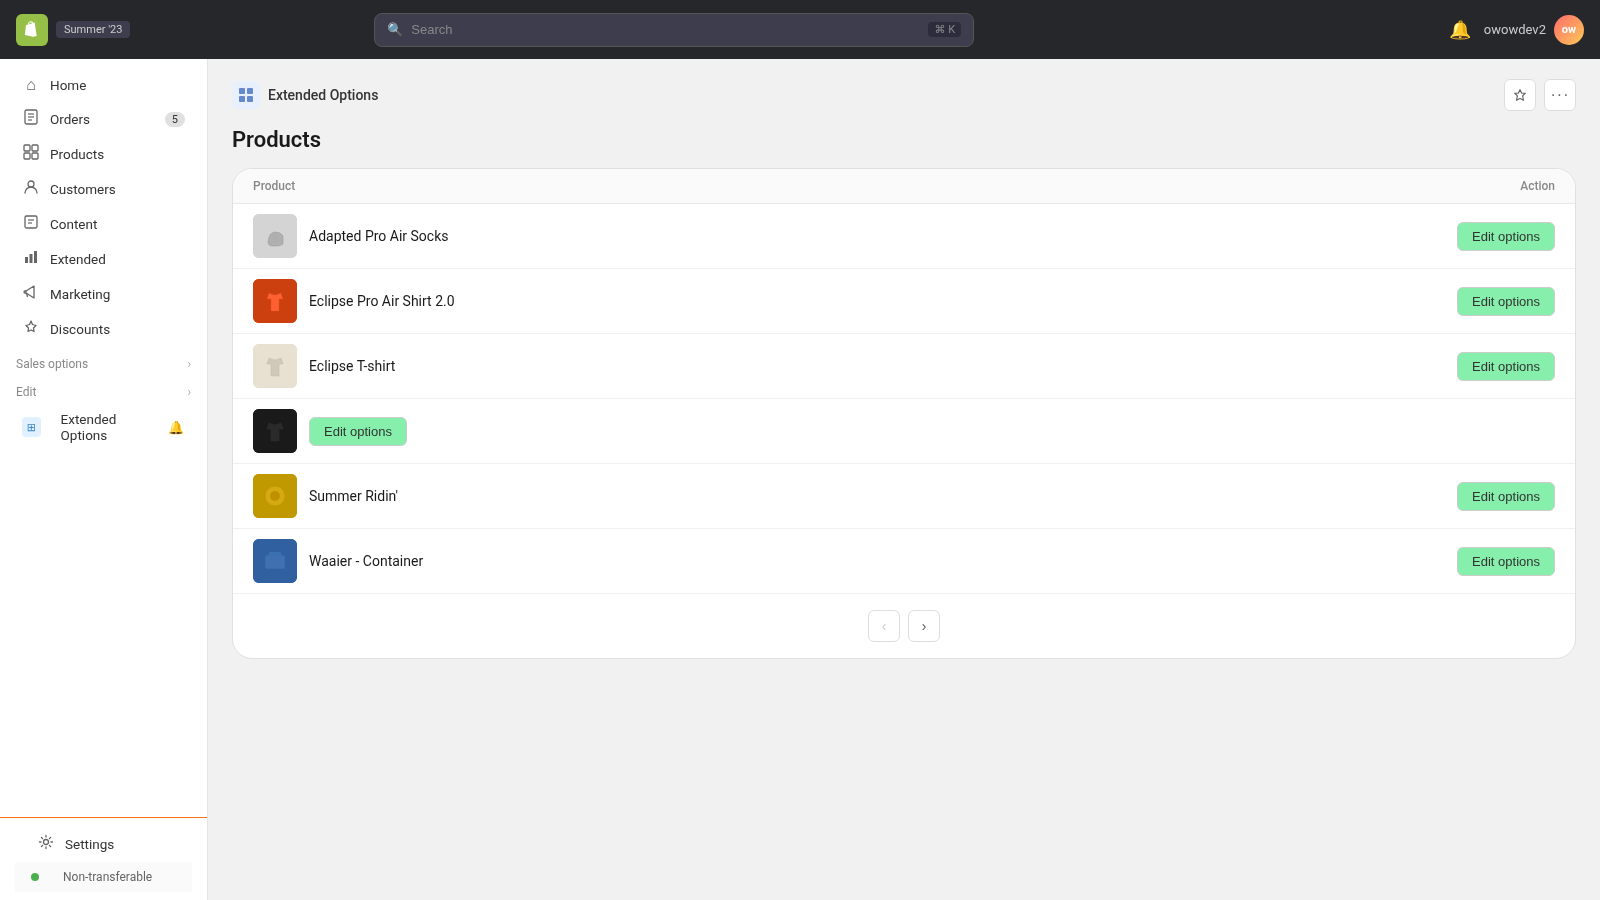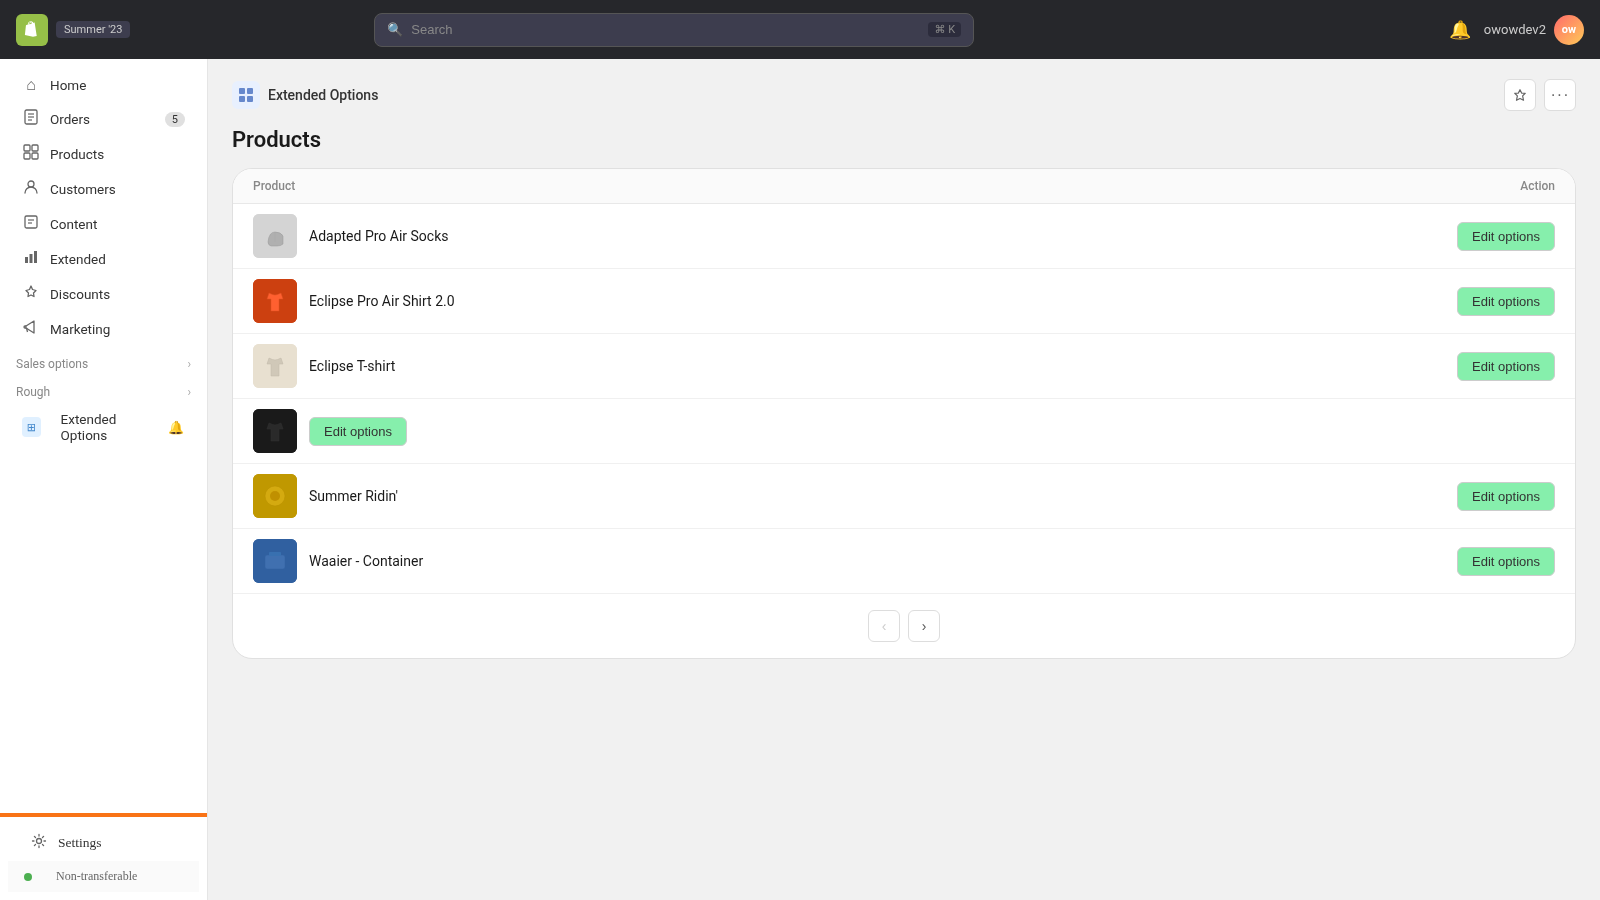--- a/index.html
+++ b/index.html
@@ -154,23 +154,22 @@
     .sidebar-section-label {
       padding: 10px 16px 4px;
       font-size: 12px;
       color: #888;
       display: flex;
       align-items: center;
       justify-content: space-between;
     }
     .sidebar-section-label .arrow { color: #aaa; }
     .sidebar-bottom {
-      border-top: 4px solid #f97316;
-      padding: 8px 8px;
-      font-family: Liberation Serif, serif;
+      border-top: 1px solid #f97316;
+      padding: 8px 15px;
     }
     .apps-item {
       display: flex;
       align-items: center;
       gap: 10px;
       padding: 7px 16px;
       color: #333;
       font-size: 13.5px;
       cursor: pointer;
       margin: 1px 6px;
@@ -448,44 +447,44 @@
               <rect x="6.5" y="5" width="3" height="9" fill="#666"></rect>
               <rect x="11" y="2" width="3" height="12" fill="#666"></rect>
             </svg>
         </span>
         <span>Extended</span>
       </div>
 
       <div class="nav-item">
         <span class="nav-icon">
           <svg width="16" height="16" viewBox="0 0 16 16" fill="none">
-              <path d="M8 2L9.5 5.5L13 6.5L10.5 9L11 12.5L8 11L5 12.5L5.5 9L3 6.5L6.5 5.5Z" stroke="#666" stroke-width="1.3" stroke-linejoin="round"></path>
-            </svg>
-        </span>
-        <span>Discounts</span>
-      </div>
-
-      <div class="nav-item">
-        <span class="nav-icon">
-          <svg width="16" height="16" viewBox="0 0 16 16" fill="none">
               <path d="M3 9V7l8-5v12L3 9z" stroke="#666" stroke-width="1.3" stroke-linejoin="round"></path>
               <path d="M3 7h-1a1 1 0 000 2h1" stroke="#666" stroke-width="1.3"></path>
               <line x1="3.5" y1="9" x2="4.5" y2="13" stroke="#666" stroke-width="1.3"></line>
             </svg>
         </span>
         <span>Marketing</span>
       </div>
 
+      <div class="nav-item">
+        <span class="nav-icon">
+          <svg width="16" height="16" viewBox="0 0 16 16" fill="none">
+              <path d="M8 2L9.5 5.5L13 6.5L10.5 9L11 12.5L8 11L5 12.5L5.5 9L3 6.5L6.5 5.5Z" stroke="#666" stroke-width="1.3" stroke-linejoin="round"></path>
+            </svg>
+        </span>
+        <span>Discounts</span>
+      </div>
+
       <div class="sidebar-section-label">
         <span>Sales options</span>
         <span class="arrow">›</span>
       </div>
 
       <div class="sidebar-section-label">
-        <span>Rough</span>
+        <span>Edit</span>
         <span class="arrow">›</span>
       </div>
 
       <div class="nav-item apps-item" style="display:flex; align-items:center;">
         <span class="app-icon-box">⊞</span>
         <span style="font-size:13.5px; color:#333; margin-left:10px;">Extended Options</span>
         <span class="bell-small" style="margin-left:auto; font-size:13px; color:#aaa;">🔔</span>
       </div>
     </div>
 

